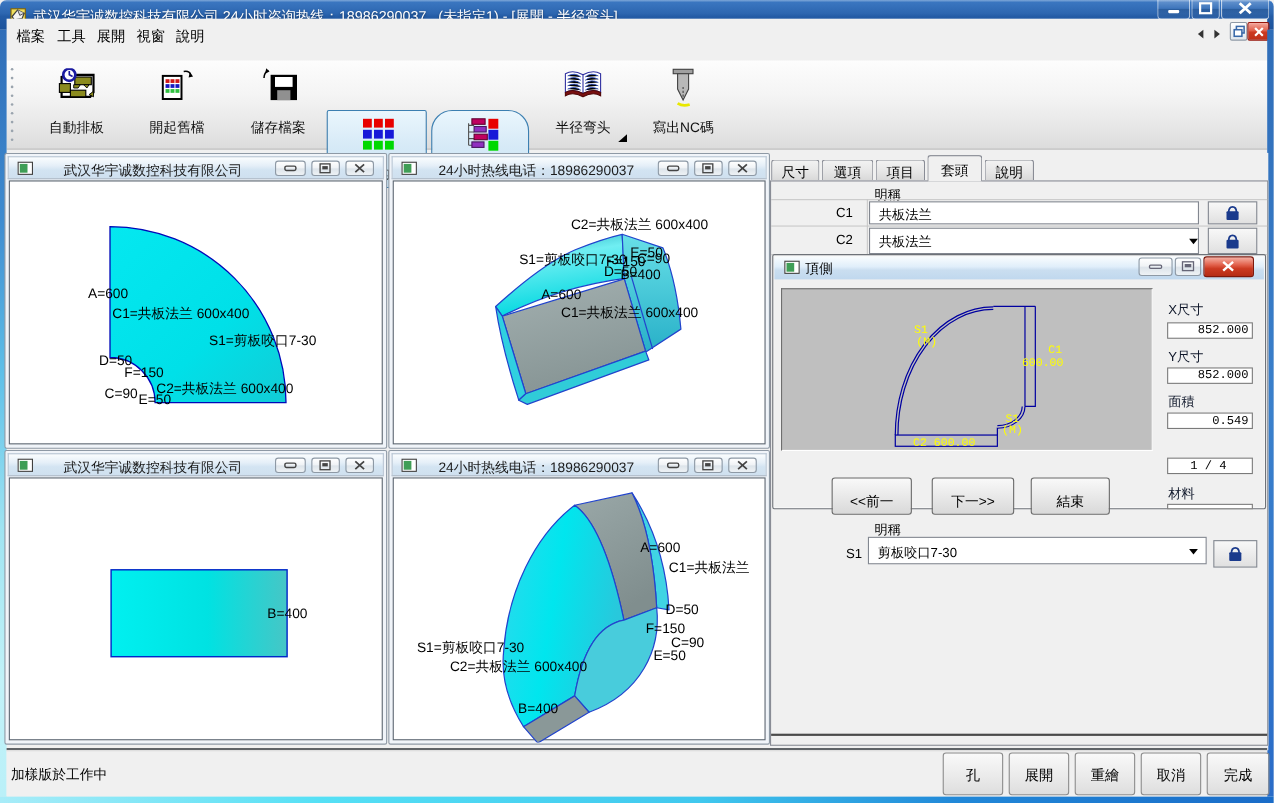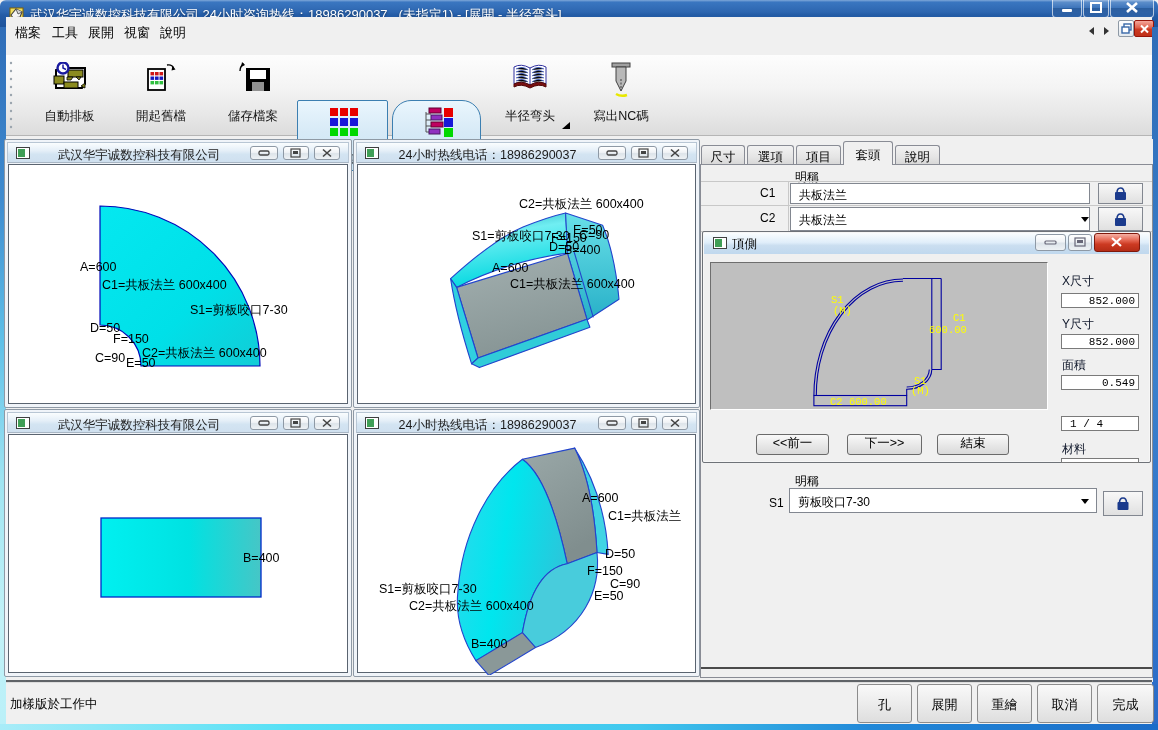--- a/index.html
+++ b/index.html
@@ -46,22 +46,22 @@
   .fieldrow { position:absolute; background:#fff; border:1px solid #828790; }
   .lockbtn { position:absolute; border:1px solid #828790; background:linear-gradient(180deg,#f8f8f8,#e0e0e0); }
   .ddarrow { position:absolute; width:0; height:0; border-left:4px solid transparent; border-right:4px solid transparent; border-top:5px solid #000; }
   
   #dlg { left:702px; top:231px; width:449px; height:232px; background:#f0f0f0; border:1px solid #6e7278; border-radius:2px;
     box-shadow:0 0 0 1px rgba(255,255,255,.4) inset; }
   #dlgtitle { position:absolute; left:1px; top:1px; right:1px; height:21px;
     background:linear-gradient(180deg,#fafdfe 0,#e0eefa 45%,#cadef0 60%,#c0d8ee 100%); }
   #dlgcanvas { position:absolute; left:7px; top:30px; width:338px; height:148px; background:#bfbfbf;
     border-top:1px solid #6e6e6e; border-left:1px solid #6e6e6e; border-right:1px solid #fff; border-bottom:1px solid #fff; }
-  .dlgbtn { position:absolute; top:202px; height:21px; border:1px solid #6a6a6a; border-radius:3px;
-    background:linear-gradient(180deg,#f9f9f9,#e9e9e9 50%,#d9d9d9); text-align:center; padding-top:0; font-size:12.5px; }
+  .dlgbtn { position:absolute; top:202px; height:34px; border:1px solid #6a6a6a; border-radius:3px;
+    background:linear-gradient(180deg,#f9f9f9,#e9e9e9 50%,#d9d9d9); text-align:center; padding-top:13px; font-size:12.5px; }
   .dlab { position:absolute; font-size:12px; color:#0f172a; }
   .dfield { position:absolute; left:358px; width:78px; height:15px; background:#fff; border:1px solid #7a7a7a;
     font-family:"Liberation Mono", monospace; font-size:11px; text-align:right; padding:1px 3px 0 0; }
   
   #statusbar { left:6px; top:682px; width:1146px; height:42px; background:#f0f0f0; border-top:1px solid #dcdcdc; }
   .sbtn { position:absolute; top:1px; width:55px; height:39px; border:1px solid #8c8c8c; border-radius:3px;
     background:linear-gradient(180deg,#f9f9f9,#ececec 50%,#dedede); text-align:center; padding-top:11px; font-size:13px; }
   .lbl { position:absolute; white-space:nowrap; }
 </style>
 </head>
@@ -513,21 +513,21 @@
   <div class="dlgbtn" style="left:144px;width:75px">下一&gt;&gt;</div>
   <div class="dlgbtn" style="left:234px;width:72px">結束</div>
 
   <div class="dlab" style="left:359px;top:41px">X尺寸</div>
   <div class="dfield" style="top:61px">852.000</div>
   <div class="dlab" style="left:359px;top:84px">Y尺寸</div>
   <div class="dfield" style="top:102px">852.000</div>
   <div class="dlab" style="left:359px;top:125px">面積</div>
   <div class="dfield" style="top:143px">0.549</div>
   <div class="dlab" style="left:359px;top:185px">料件</div>
-  <div class="dfield" style="top:184px;text-align:left;padding-left:8px">1 / 4</div>
+  <div class="dfield" style="top:184px;text-align:left;padding-left:20px">1 / 4</div>
   <div class="dlab" style="left:359px;top:209px">材料</div>
   <div class="dfield" style="top:226px;height:5px"></div>
 </div>
 
 <div class="abs" style="left:6px;top:680px;width:1146px;height:2px;background:#5f6367"></div>
 
 <div class="abs" id="statusbar">
   <div class="lbl" style="left:4px;top:13px;font-size:12.5px">加樣版於工作中</div>
   <div class="sbtn" style="left:851px">孔</div>
   <div class="sbtn" style="left:911px">展開</div>

